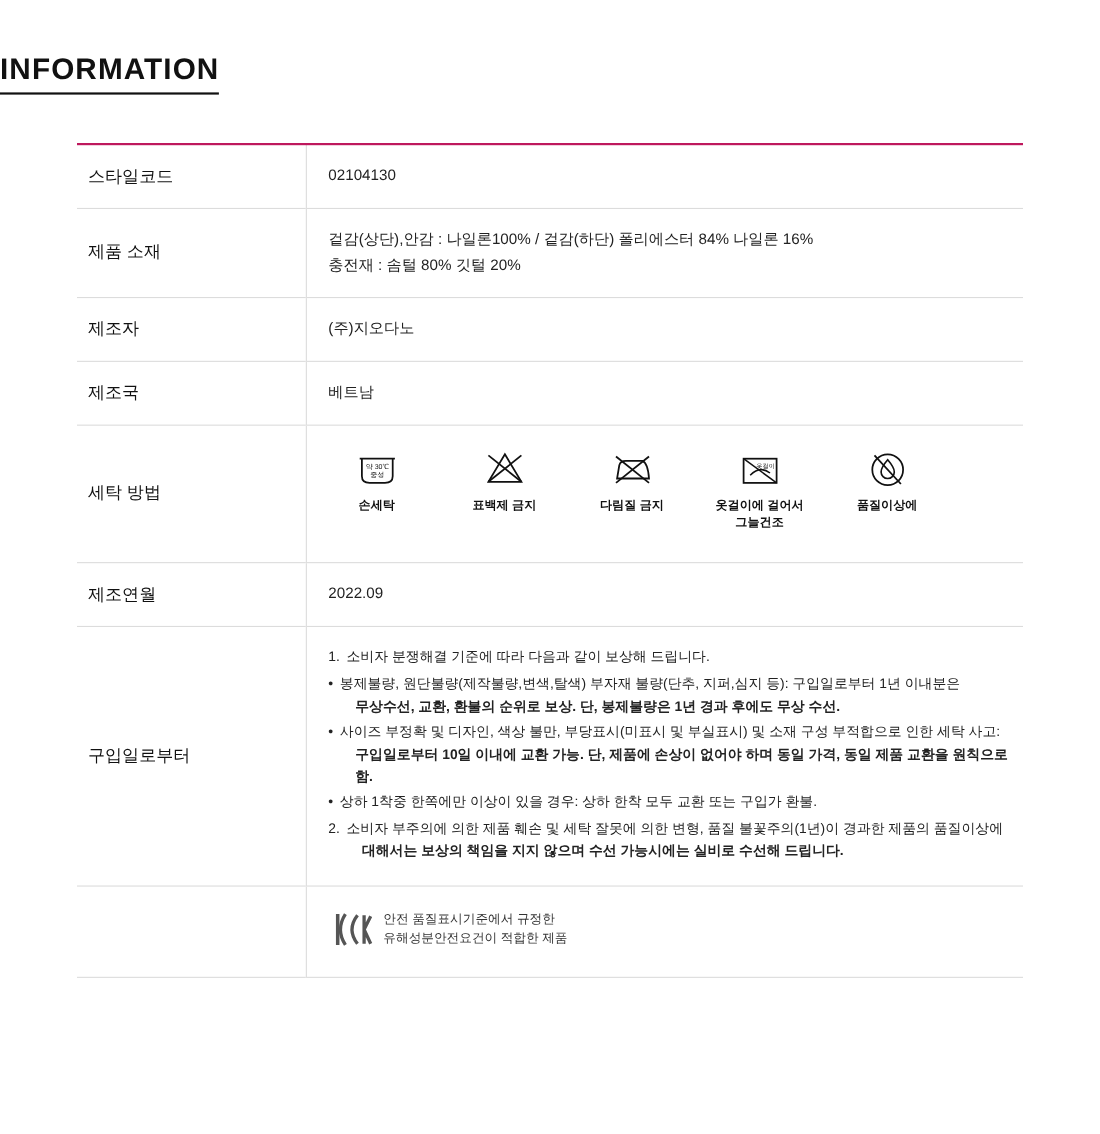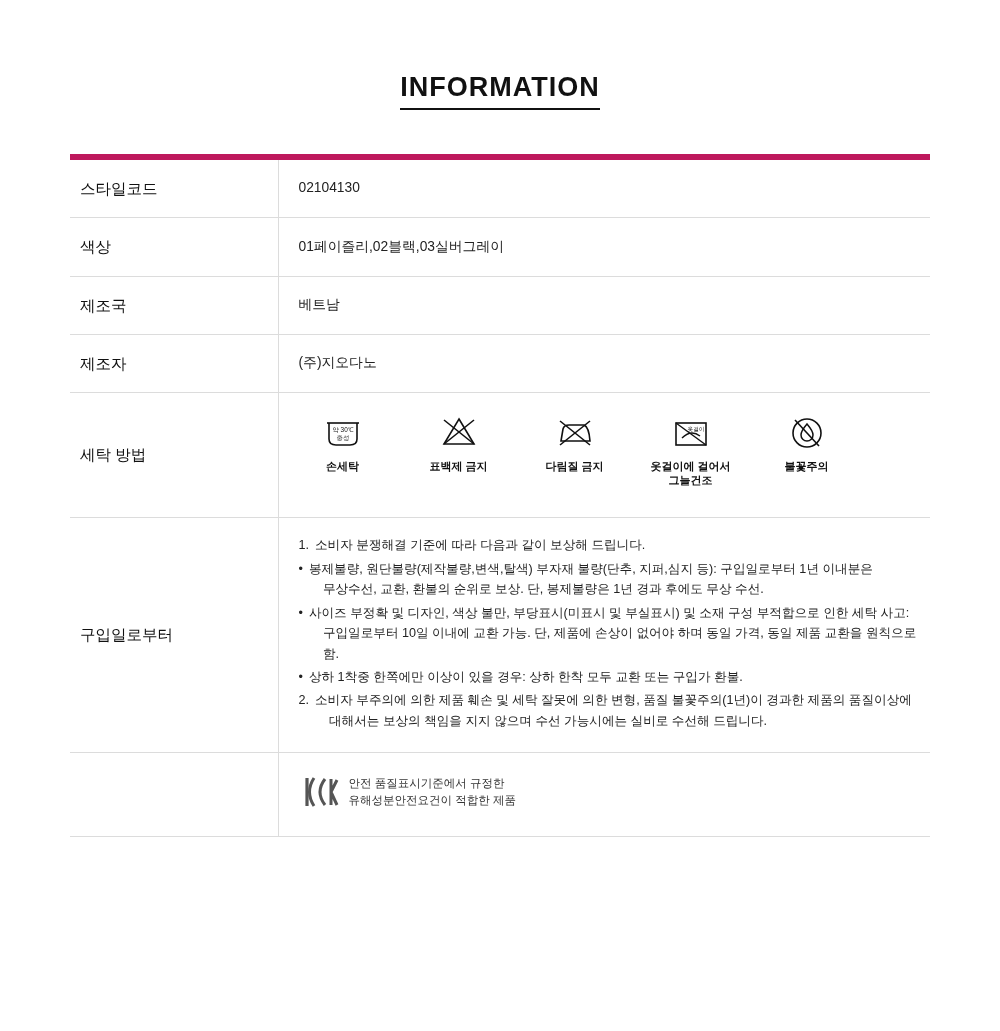--- a/index.html
+++ b/index.html
@@ -15,22 +15,21 @@
     color: #1a1a1a;
     -webkit-font-smoothing: antialiased;
   }
   .page {
     width: 1000px;
     position: relative;
     padding: 0;
   }
   
   .title-wrap {
-    text-align: center;
-    padding-top: 72px;
+    padding-top: 48px;
     padding-bottom: 44px;
   }
   .title {
     display: inline-block;
     font-size: 27px;
     font-weight: bold;
     letter-spacing: 1px;
     color: #111;
     border-bottom: 2px solid #111;
     padding-bottom: 5px;
@@ -40,21 +39,21 @@
   .info-table {
     width: 860px;
     margin: 0 auto;
     border-collapse: collapse;
     table-layout: fixed;
   }
   .info-table tr {
     border-top: 1px solid #dcdcdc;
   }
   .info-table tr:first-child {
-    border-top: 6px solid #be185d;
+    border-top: 2px solid #be185d;
   }
   .info-table tr:last-child {
     border-bottom: 1px solid #dcdcdc;
   }
   .info-table th {
     width: 208px;
     text-align: left;
     vertical-align: middle;
     font-size: 15.5px;
     font-weight: normal;
@@ -106,21 +105,21 @@
     gap: 6px;
     margin-bottom: 4px;
   }
   .warranty .num-item .marker { flex: 0 0 auto; }
   .warranty .bullet-item {
     display: flex;
     gap: 6px;
     margin-bottom: 3px;
   }
   .warranty .bullet-item .marker { flex: 0 0 auto; }
-  .warranty .sub { padding-left: 14px; display: block; }
+  .warranty .sub { padding-left: 14px; display: block; font-weight: bold; }
 
   
   .kc-row td { padding-top: 22px; padding-bottom: 26px; }
   .kc-wrap {
     display: flex;
     align-items: center;
     gap: 10px;
     padding-left: 2px;
   }
   .kc-mark {
@@ -148,35 +147,36 @@
   </div>
 
   <table class="info-table">
     <tbody>
 
       <tr>
         <th>스타일코드</th>
         <td class="nowrap-line">02104130</td>
       </tr>
 
-
-      <tr>
-        <th>색상</th>
-        <td class="nowrap-line">01페이즐리,02블랙,03실버그레이</td>
-      </tr>
-
+      <tr>
+        <th>제품 소재</th>
+        <td class="nowrap-line">겉감(상단),안감 : 나일론100% / 겉감(하단) 폴리에스터 84% 나일론 16%
+충전재 : 솜털 80% 깃털 20%</td>
+      </tr>
+
+
+
+      <tr>
+        <th>제조자</th>
+        <td class="nowrap-line">(주)지오다노</td>
+      </tr>
 
       <tr>
         <th>제조국</th>
         <td class="nowrap-line">베트남</td>
-      </tr>
-
-      <tr>
-        <th>제조자</th>
-        <td class="nowrap-line">(주)지오다노</td>
       </tr>
 
       <tr class="care-row">
         <th>세탁 방법</th>
         <td>
           <div class="care-icons">
 
             <div class="care-item">
               <div class="care-glyph">
                 <svg width="44" height="42" viewBox="0 0 44 42" aria-hidden="true">
@@ -225,27 +225,31 @@
             </div>
 
             <div class="care-item">
               <div class="care-glyph">
                 <svg width="44" height="42" viewBox="0 0 44 42" aria-hidden="true">
                   <circle cx="22" cy="22" r="14" fill="none" stroke="#111" stroke-width="1.6"></circle>
                   <path d="M22 13 q6 7 6 11 a6 6 0 0 1 -12 0 q0 -4 6 -11 Z" fill="none" stroke="#111" stroke-width="1.5"></path>
                   <line x1="10" y1="9" x2="34" y2="35" stroke="#111" stroke-width="1.6"></line>
                 </svg>
               </div>
-              <div class="care-label">불꽃주의</div>
+              <div class="care-label">품질이상에</div>
             </div>
 
           </div>
         </td>
       </tr>
 
+      <tr>
+        <th>제조연월</th>
+        <td class="nowrap-line">2022.09</td>
+      </tr>
 
       <tr>
         <th>구입일로부터</th>
         <td>
           <div class="warranty">
 
             <div class="num-item">
               <span class="marker">1.</span>
               <span>소비자 분쟁해결 기준에 따라 다음과 같이 보상해 드립니다.</span>
             </div>

